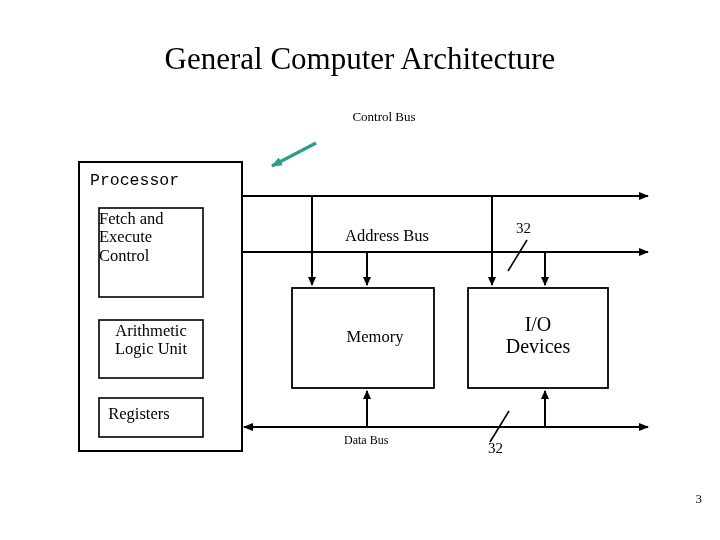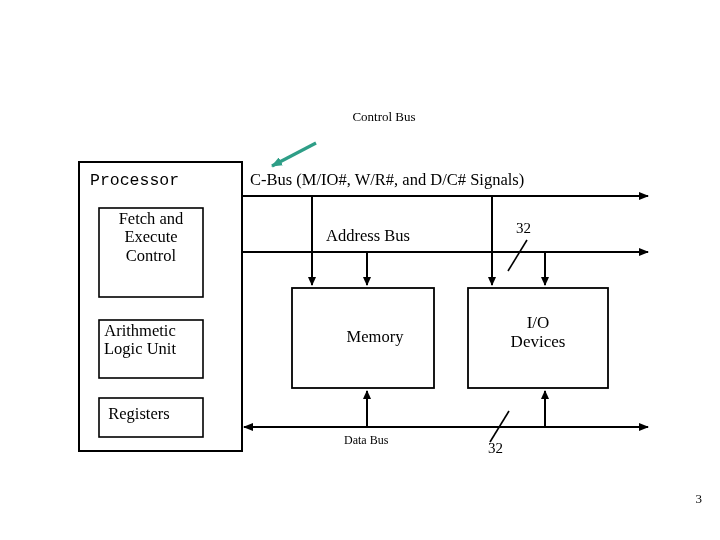--- a/index.html
+++ b/index.html
@@ -48,21 +48,21 @@
     text-align: center;
     font-size: 13px;
     padding-left: 24px;
   }
   #cbus-label {
     left: 250px;
     top: 171px;
     font-size: 16.5px;
   }
   #address-bus-label {
-    left: 326px;
+    left: 345px;
     top: 227px;
     font-size: 16.5px;
   }
   #data-bus-label {
     left: 344px;
     top: 434px;
     font-size: 12px;
   }
   #addr-width-label {
     left: 516px;
@@ -77,25 +77,24 @@
   #processor-label {
     left: 90px;
     top: 172px;
     font-size: 16.5px;
     font-family: Liberation Mono, monospace;
   }
   #fetch-box-label {
     left: 99px;
     top: 210px;
     width: 104px;
-    text-align: center;
     font-size: 16.5px;
   }
   #alu-box-label {
-    left: 88px;
+    left: 99px;
     top: 322px;
     width: 104px;
     text-align: center;
     font-size: 16.5px;
   }
   #registers-box-label {
     left: 99px;
     top: 405px;
     width: 80px;
     text-align: center;
@@ -106,21 +105,21 @@
     top: 328px;
     width: 166px;
     text-align: center;
     font-size: 16.5px;
   }
   #io-box-label {
     left: 468px;
     top: 313px;
     width: 140px;
     text-align: center;
-    font-size: 17px;
+    font-size: 20px;
   }
   #page-number {
     left: 0;
     top: 492px;
     width: 702px;
     text-align: right;
     font-size: 13px;
   }
 </style>
 </head>
@@ -171,24 +170,24 @@
 
     <line x1="367" y1="427" x2="367" y2="391" stroke="#000000" stroke-width="2" marker-end="url(#arrow-up)"></line>
     <line x1="545" y1="427" x2="545" y2="391" stroke="#000000" stroke-width="2" marker-end="url(#arrow-up)"></line>
 
     <line x1="508" y1="271" x2="527" y2="240" stroke="#000000" stroke-width="1.6"></line>
     <line x1="490" y1="442" x2="509" y2="411" stroke="#000000" stroke-width="1.6"></line>
 
     <line x1="316" y1="143" x2="272" y2="166" stroke="#2e9e87" stroke-width="3.2" marker-end="url(#arrow-teal)"></line>
   </svg>
 
+  <div class="lbl" id="slide-title">General Computer Architecture</div>
 
   <div class="lbl" id="control-bus-label">Control Bus</div>
 
-  <div class="lbl" id="cbus-label">C-Bus (M/IO#, W/R#, and D/C# Signals)</div>
 
   <div class="lbl" id="address-bus-label">Address Bus</div>
 
   <div class="lbl" id="addr-width-label">32</div>
 
   <div class="lbl" id="data-bus-label">Data Bus</div>
 
   <div class="lbl" id="data-width-label">32</div>
 
   <div class="lbl" id="processor-label">Processor</div>

